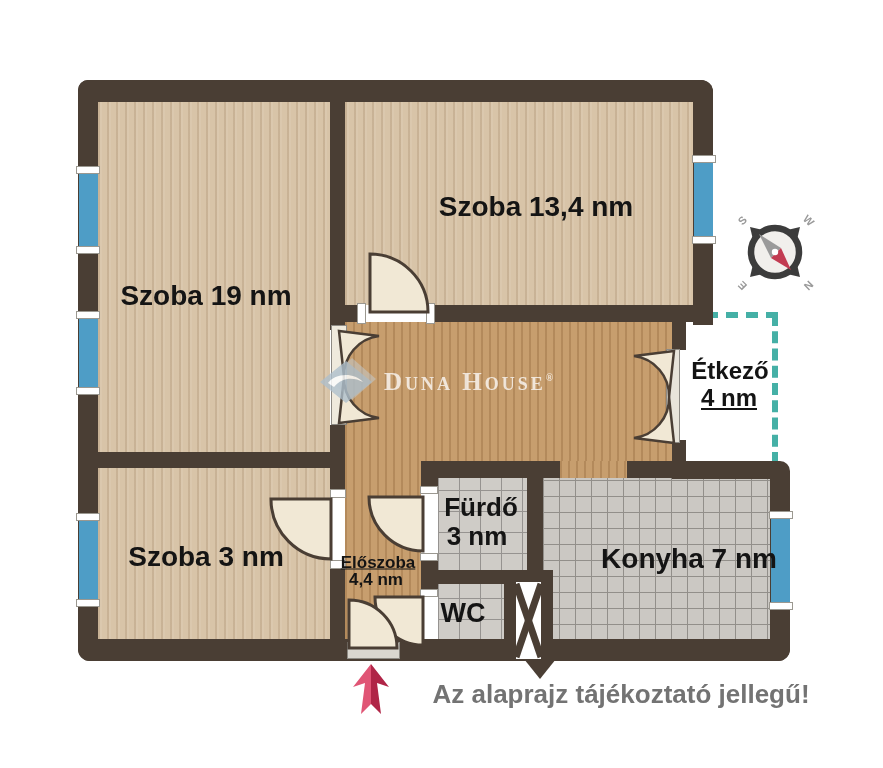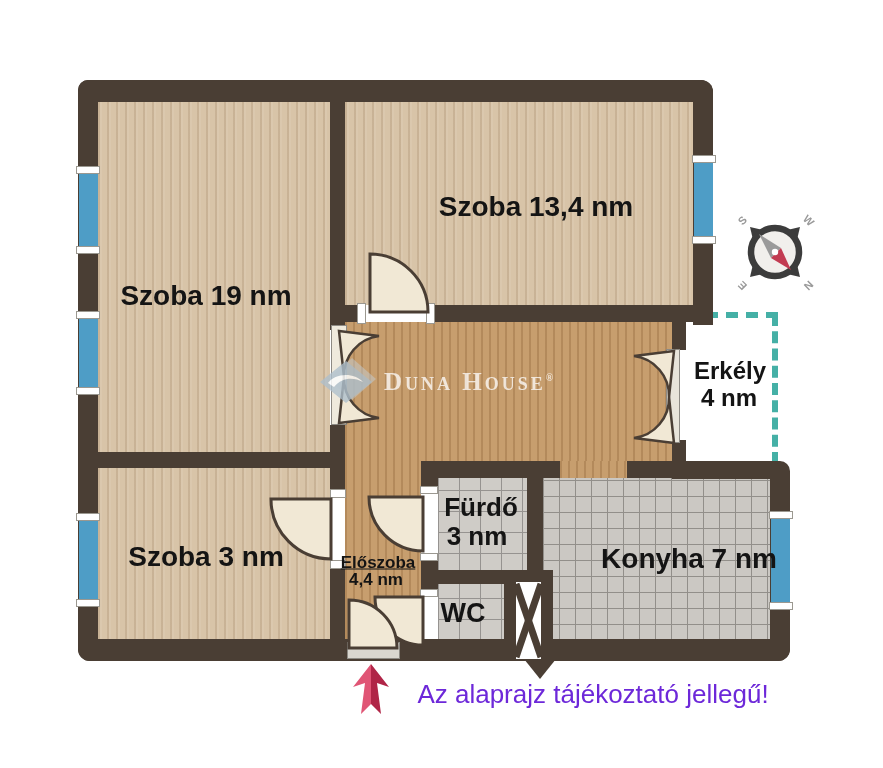--- a/index.html
+++ b/index.html
@@ -20,22 +20,22 @@
   .win{position:absolute;background:#4e9dc6;}
   .tick{position:absolute;background:#ffffff;border:1px solid #9b9890;box-sizing:border-box;}
   .lbl{position:absolute;transform:translate(-50%,-50%);font-weight:bold;color:#141414;
        white-space:nowrap;line-height:1;}
   .dash-t{position:absolute;border-top:6px dashed #45b0a6;}
   .dash-r{position:absolute;border-left:6px dashed #45b0a6;}
   .wm{position:absolute;display:flex;align-items:center;opacity:.85;}
   .wm-text{font-family:"Liberation Serif",serif;font-variant:small-caps;font-weight:bold;
            color:rgba(255,255,255,.88);font-size:25px;letter-spacing:3px;margin-left:8px;}
   .wm-text sup{font-size:10px;letter-spacing:0;}
-  .caption{position:absolute;transform:translate(-50%,-50%);font-weight:normal;color:#6d28d9;
-           font-size:26px;white-space:nowrap;letter-spacing:0;}
+  .caption{position:absolute;transform:translate(-50%,-50%);font-weight:bold;color:#737373;
+           font-size:26px;white-space:nowrap;letter-spacing:0;margin-left:28px;}
 </style>
 </head>
 <body>
 
 <div id="canvas">
 
   <div class="woodL" style="left:98px;top:100px;width:232px;height:352px;"></div>
   <div class="woodL" style="left:345px;top:102px;width:348px;height:203px;"></div>
   <div class="woodL" style="left:98px;top:468px;width:232px;height:173px;"></div>
   <div class="woodD" style="left:345px;top:322px;width:327px;height:139px;"></div>
@@ -147,22 +147,22 @@
   <div class="abs" style="left:666px;top:349px;width:14px;height:94px;background:#e8e4da;border:1px solid #8d8a84;box-sizing:border-box;"></div>
   <div class="abs" style="left:624px;top:347px;width:56px;height:100px;">
     <svg width="56" height="100" viewBox="0 0 56 100">
       <path d="M50,4 L10,9 A40,40 0 0 1 45,50 Z" fill="#f1e8d5" stroke="#4a3e34" stroke-width="2.5"></path>
       <path d="M50,96 L10,91 A40,40 0 0 0 45,50 Z" fill="#f1e8d5" stroke="#4a3e34" stroke-width="2.5"></path>
     </svg>
   </div>
 
   <div class="lbl" style="left:206px;top:296px;font-size:28px;">Szoba 19 nm</div>
   <div class="lbl" style="left:536px;top:207px;font-size:28px;">Szoba 13,4 nm</div>
-  <div class="lbl" style="left:730px;top:371px;font-size:24px;">Erkély</div>
-  <div class="lbl" style="left:729px;top:398px;font-size:24px;">4 nm</div>
+  <div class="lbl" style="left:730px;top:371px;font-size:24px;">Étkező</div>
+  <div class="lbl" style="left:729px;top:398px;font-size:24px;text-decoration:underline;">4 nm</div>
   <div class="lbl" style="left:206px;top:557px;font-size:28px;">Szoba 3 nm</div>
   <div class="lbl" style="left:378px;top:562px;font-size:17px;text-decoration:underline;">Előszoba</div>
   <div class="lbl" style="left:376px;top:579px;font-size:17px;">4,4 nm</div>
   <div class="lbl" style="left:481px;top:507px;font-size:26px;">Fürdő</div>
   <div class="lbl" style="left:477px;top:536px;font-size:26px;">3 nm</div>
   <div class="lbl" style="left:463px;top:613px;font-size:27px;">WC</div>
   <div class="lbl" style="left:661px;top:559px;font-size:28px;margin-left:28px;">Konyha 7 nm</div>
 
   <div class="wm" style="left:318px;top:358px;">
     <svg width="58" height="48" viewBox="0 0 58 48">

